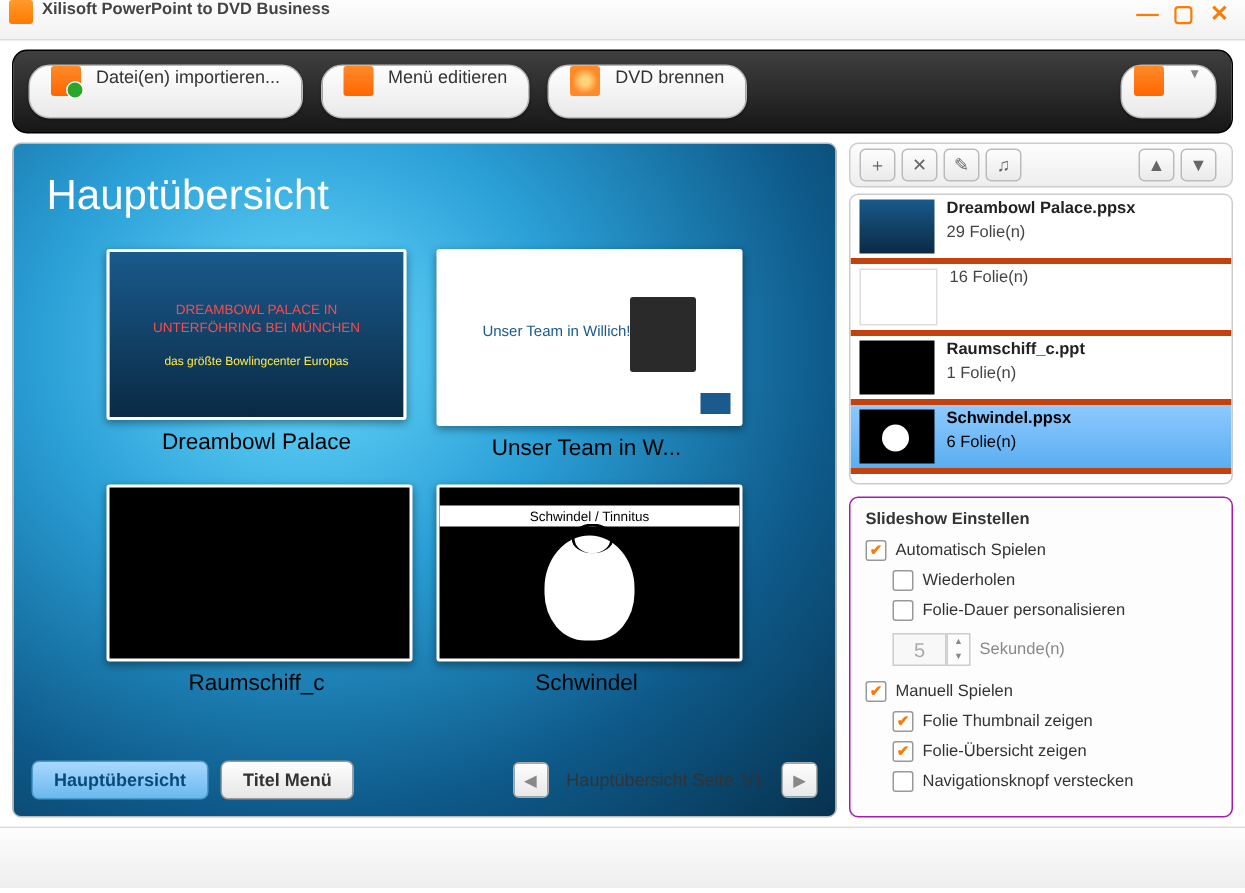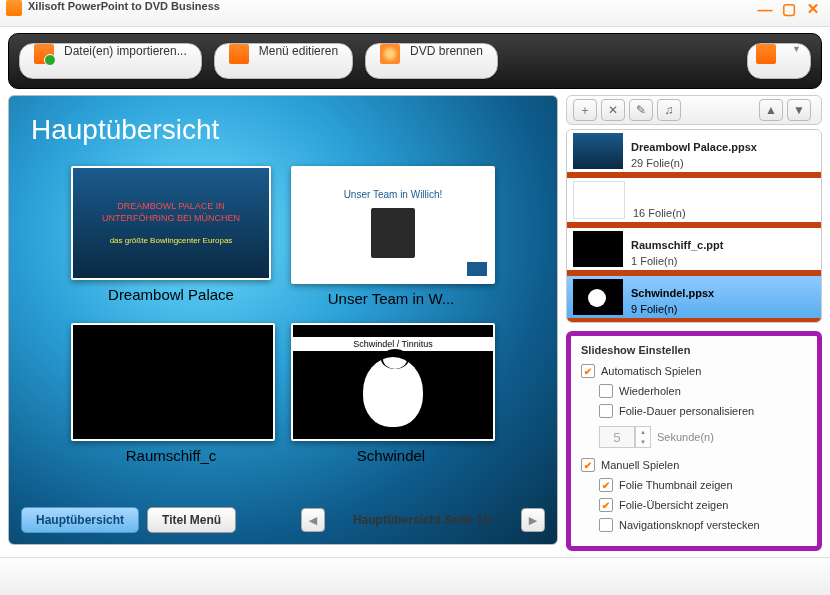--- a/index.html
+++ b/index.html
@@ -21,52 +21,52 @@
 .tbtn.settings .drop{width:10px;margin-left:6px;color:#888;font-size:9px}
 .content{display:flex;padding:0 8px}
 .preview{width:548px;height:448px;background:radial-gradient(ellipse at 35% 30%,#6adbff 0%,#2a9fd6 35%,#0e5a8a 70%,#07324e 100%);border:1px solid #bbb;border-radius:6px;position:relative;overflow:hidden}
 .preview h1{color:#fff;font-size:28px;font-weight:normal;margin:18px 0 12px 22px;font-family:Arial,sans-serif}
 .grid{display:flex;flex-wrap:wrap;padding:0 52px}
 .slide{width:200px;margin:8px 10px;text-align:center}
 .thumb{width:200px;height:114px;border:2px solid #fff;border-radius:2px;box-shadow:0 2px 6px rgba(0,0,0,.4);background:#000;display:flex;align-items:center;justify-content:center;overflow:hidden;font-size:10px}
 .th1{background:linear-gradient(#1a5a8c,#0a2a44);color:#ff3a3a;flex-direction:column;text-align:center;padding:8px;box-sizing:border-box}
 .th1 .l1{color:#ff4a4a;font-size:9px;line-height:1.3}
 .th1 .l2{color:#ffea4a;font-size:8px;margin-top:12px}
-.th2{background:#fff;color:#1a5a8c;flex-direction:column;position:relative}
+.th2{background:#fff;color:#1a5a8c;flex-direction:row;position:relative}
 .th2 .hdr{color:#1a5a8c;font-size:10px;margin-bottom:8px}
 .th2 .photo{width:44px;height:50px;background:#2a2a2a;border-radius:2px;margin-bottom:4px}
 .th2 .tag{position:absolute;right:6px;bottom:6px;width:20px;height:14px;background:#1a5a8c}
 .th3{background:#000}
 .th4{background:#000;flex-direction:column;color:#fff}
 .th4 .bar{background:#fff;color:#000;width:100%;font-size:9px;padding:2px 0}
 .th4 .face{width:60px;height:70px;background:#fff;border-radius:50% 50% 45% 45%;margin-top:6px;position:relative}
 .th4 .face:before{content:"";position:absolute;top:-8px;left:18px;width:24px;height:18px;border:2px solid #000;border-radius:50%;border-bottom:none}
 .slide .cap{color:#000;font-size:15px;margin-top:6px;font-family:Arial,sans-serif}
 .nav{position:absolute;bottom:11px;left:12px;right:12px;display:flex;align-items:center}
 .navbtn{height:24px;padding:0 14px;border:1px solid #999;border-radius:5px;background:linear-gradient(#fefefe,#e6e6e6);display:flex;align-items:center;font-size:12px;font-weight:bold;color:#333;cursor:pointer;margin-right:8px}
 .navbtn.active{background:linear-gradient(#a8d8ff,#6ab8ee);border-color:#4a98ce;color:#0a4a7a}
 .pager{flex:1;display:flex;align-items:center;justify-content:flex-end}
 .pgbtn{width:22px;height:22px;border:1px solid #aaa;border-radius:4px;background:linear-gradient(#fdfdfd,#e8e8e8);display:flex;align-items:center;justify-content:center;color:#888;cursor:pointer;font-size:11px}
-.pglbl{margin:0 28px;color:#333;font-size:12px;font-weight:bold}
+.pglbl{margin:0 12px;color:#333;font-size:12px;font-weight:normal}
 .side{flex:1;margin-left:8px;display:flex;flex-direction:column}
 .filebar{height:28px;border:1px solid #ccc;border-radius:6px;background:linear-gradient(#fdfdfd,#eee);display:flex;align-items:center;padding:0 6px;margin-bottom:4px}
 .fb{width:22px;height:20px;border:1px solid #bbb;border-radius:4px;background:linear-gradient(#fdfdfd,#eaeaea);display:flex;align-items:center;justify-content:center;color:#666;margin-right:4px;cursor:pointer;font-size:12px}
 .filelist{border:1px solid #ccc;border-radius:6px;height:192px;overflow:auto;background:#fff}
-.frow{display:flex;padding:3px 6px;align-items:flex-end;border-bottom:6px solid #c2410c}
+.frow{display:flex;padding:3px 6px;align-items:flex-start;border-bottom:4px solid #c2410c}
 .frow.sel{background:linear-gradient(#8ec9ff,#5aaef0)}
 .frow .ft{width:50px;height:36px;background:#000;margin-right:8px;flex-shrink:0}
 .frow .ft.t1{background:linear-gradient(#1a5a8c,#0a2a44)}
 .frow .ft.t2{background:#fff;border:1px solid #ddd}
 .frow .ft.t4{background:#000;position:relative}
 .frow .ft.t4:after{content:"";position:absolute;top:10px;left:15px;width:18px;height:18px;background:#fff;border-radius:50%}
 .frow .fi{flex:1}
 .frow .fn{font-weight:bold;font-size:11px;color:#222;margin-bottom:4px}
 .frow .fc{font-size:11px;color:#444}
 .frow.sel .fn,.frow.sel .fc{color:#000}
-.settings-panel{border:5px solid #a21caf;border-radius:6px;margin-top:8px;padding:8px 10px;background:#fdfdfd;flex:1}
+.settings-panel{border:1px solid #a21caf;border-radius:6px;margin-top:8px;padding:8px 10px;background:#fdfdfd;flex:1}
 .sp-title{font-weight:bold;color:#333;margin-bottom:8px;font-size:11px}
 .chk{display:flex;align-items:center;margin:6px 0;color:#333}
 .chk.ind1{margin-left:18px}
 .chk.ind2{margin-left:18px}
 .chk .chkbox{width:12px;height:12px;border:1px solid #999;border-radius:2px;margin-right:6px;display:flex;align-items:center;justify-content:center;font-size:10px;background:#fff}
 .chk .chkbox.on{color:#ff7a00;font-weight:bold}
 .spin{display:inline-flex;align-items:center;margin-left:18px;margin-top:2px;margin-bottom:4px}
 .spin input{width:30px;height:18px;border:1px solid #ccc;text-align:center;color:#aaa}
 .spin .ar{width:14px;height:20px;border:1px solid #ccc;display:flex;flex-direction:column;font-size:6px;color:#888}
 .spin .ar div{flex:1;display:flex;align-items:center;justify-content:center}
@@ -176,21 +176,21 @@
           <div class="ft t3"></div>
           <div class="fi">
             <div class="fn">Raumschiff_c.ppt</div>
             <div class="fc">1 Folie(n)</div>
           </div>
         </div>
         <div class="frow sel">
           <div class="ft t4"></div>
           <div class="fi">
             <div class="fn">Schwindel.ppsx</div>
-            <div class="fc">9 Folie(n)</div>
+            <div class="fc">6 Folie(n)</div>
           </div>
         </div>
       </div>
 
     <div class="settings-panel">
       <div class="sp-title">Slideshow Einstellen</div>
       <div class="chk">
           <div class="chkbox on">✔</div>
           <span>Automatisch Spielen</span>
         </div>

